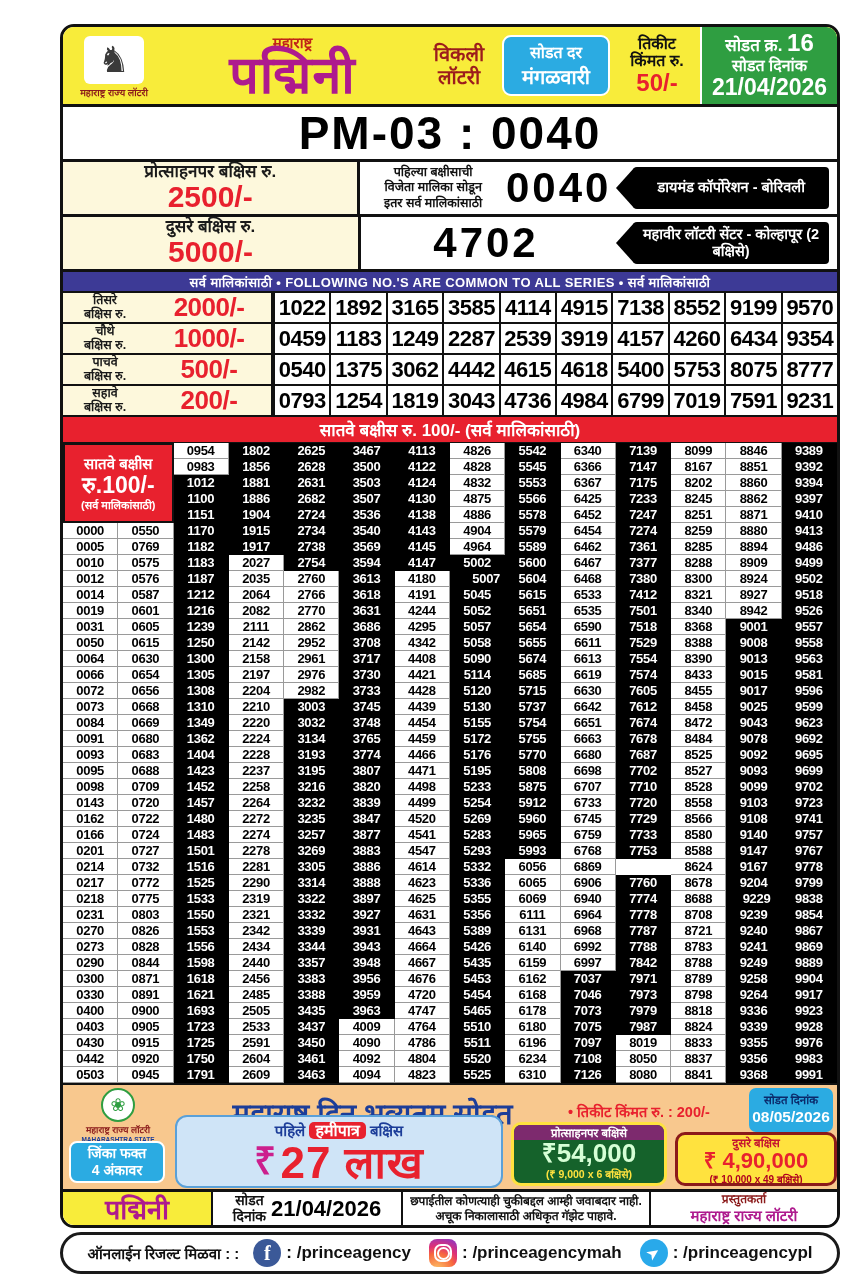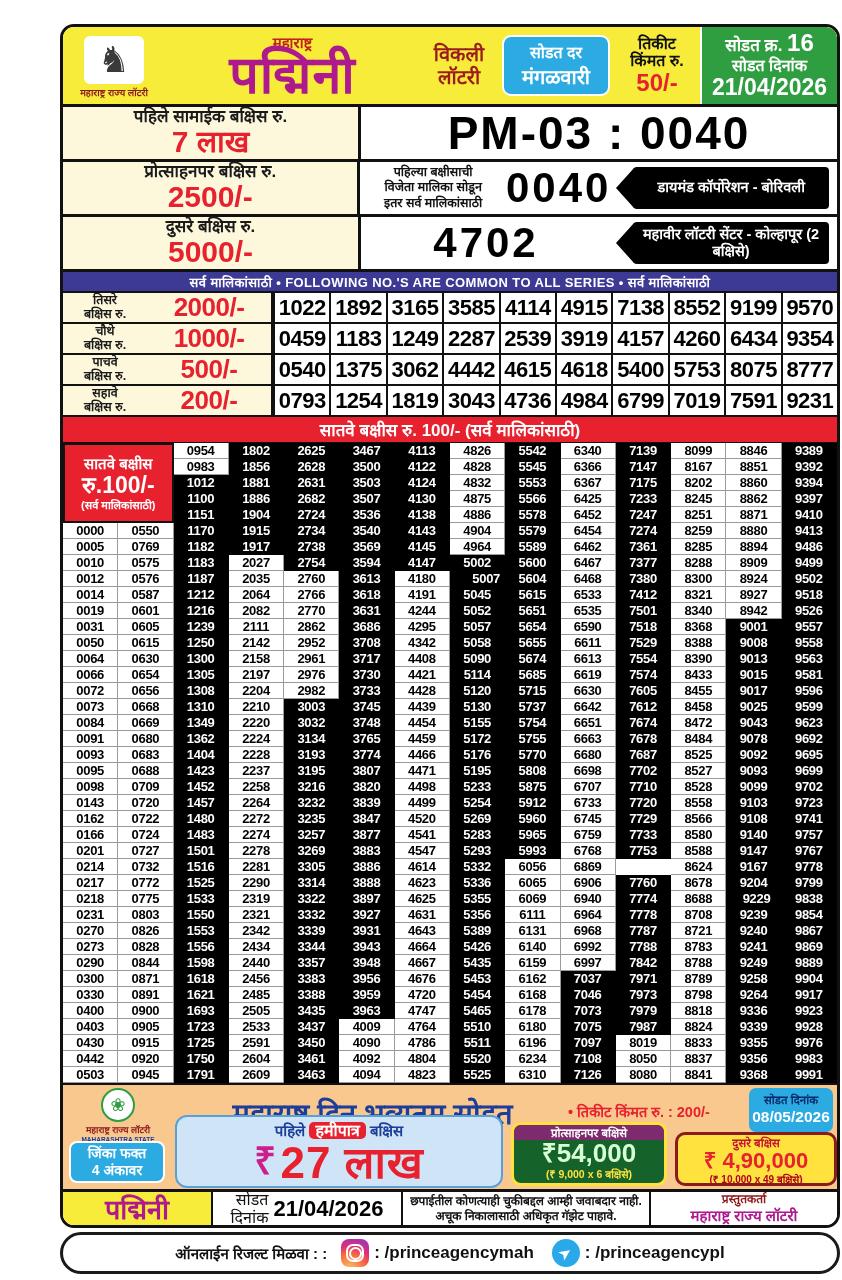--- a/index.html
+++ b/index.html
@@ -113,21 +113,21 @@
   .b-p2 .p2a { font-size: 22px; font-weight: 900; color: #e8212e; line-height: 1.0; }
   .b-p2 .p2n { font-size: 10px; font-weight: bold; color: #b00020; }
 
   
   .strip { display: flex; height: 36px; border-top: 3px solid #111; background: #fff; }
   .strip > div { border-right: 2px solid #111; }
   .strip > div:last-child { border-right: none; }
   .st-name { width: 150px; background: #f8ec3a; display: flex; align-items: center; justify-content: center;
              font-size: 27px; font-weight: 900; color: #ae1a8e; }
   .st-date { width: 190px; display: flex; align-items: center; justify-content: center; gap: 5px; }
-  .st-date .lbl { font-size: 16px; font-weight: 400; color: #111; line-height: 1.1; text-align: right; }
+  .st-date .lbl { font-size: 14px; font-weight: 700; color: #111; line-height: 1.1; text-align: center; }
   .st-date .val { font-size: 22px; font-weight: 900; color: #000; }
   .st-disc { flex: 1; display: flex; flex-direction: column; align-items: center; justify-content: center;
              font-size: 12px; font-weight: 800; color: #111; line-height: 1.25; text-align: center; }
   .st-pres { width: 186px; display: flex; flex-direction: column; align-items: center; justify-content: center; line-height: 1.15; }
   .st-pres .pr1 { font-size: 12px; font-weight: 800; color: #8b1a1a; }
   .st-pres .pr2 { font-size: 15px; font-weight: 800; color: #ae1a8e; }
 
   
   .footer-pill { position: absolute; left: 60px; top: 1232px; width: 780px; height: 42px; background: #fff;
                  border: 3px solid #1a1a1a; border-radius: 21px; display: flex; align-items: center;
@@ -172,24 +172,20 @@
         <div class="price">50/-</div>
       </div>
       <div class="greenbox">
         <div class="g1"><span>सोडत क्र.</span> <b>16</b></div>
         <div class="g2">सोडत दिनांक</div>
         <div class="g3">21/04/2026</div>
       </div>
     </div>
 
     <div class="prow h55">
-      <div class="plabel">
-        <div class="pl1">पहिले सामाईक बक्षिस रु.</div>
-        <div class="pl2">7 लाख</div>
-      </div>
       <div class="pnum-big">PM-03 : 0040</div>
     </div>
 
     <div class="prow h55">
       <div class="plabel">
         <div class="pl1">प्रोत्साहनपर बक्षिस रु.</div>
         <div class="pl2">2500/-</div>
       </div>
       <div class="pnote">
         <div>पहिल्या बक्षीसाची</div>
@@ -906,20 +902,24 @@
         <div class="pr1">प्रस्तुतकर्ता</div>
         <div class="pr2">महाराष्ट्र राज्य लॉटरी</div>
       </div>
     </div>
   </div>
 
   <div class="footer-pill">
     <span class="f-label">ऑनलाईन रिजल्ट मिळवा : :</span>
     <span id="socials" style="display:flex;align-items:center;gap:18px;">
         <span class="f-item">
+          <span class="sicon facebook-icon"></span>
+          <span>: /princeagency</span>
+        </span>
+        <span class="f-item">
           <span class="sicon instagram-icon"></span>
           <span>: /princeagencymah</span>
         </span>
         <span class="f-item">
           <span class="sicon telegram-icon"></span>
           <span>: /princeagencypl</span>
         </span>
       </span>
   </div>
 </div>

